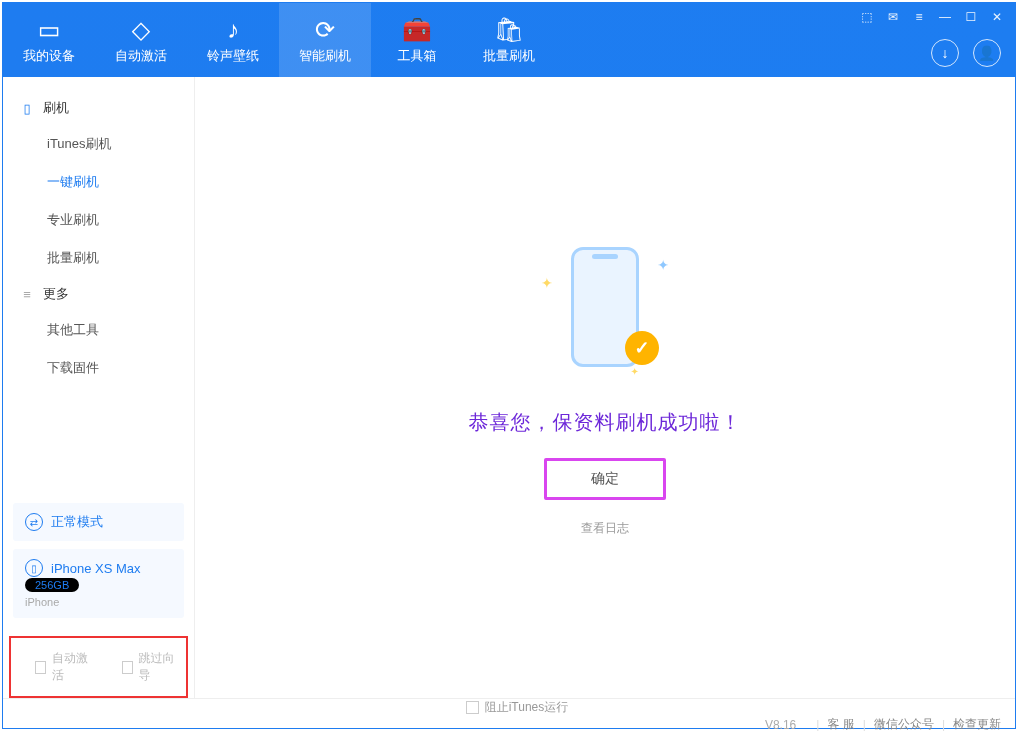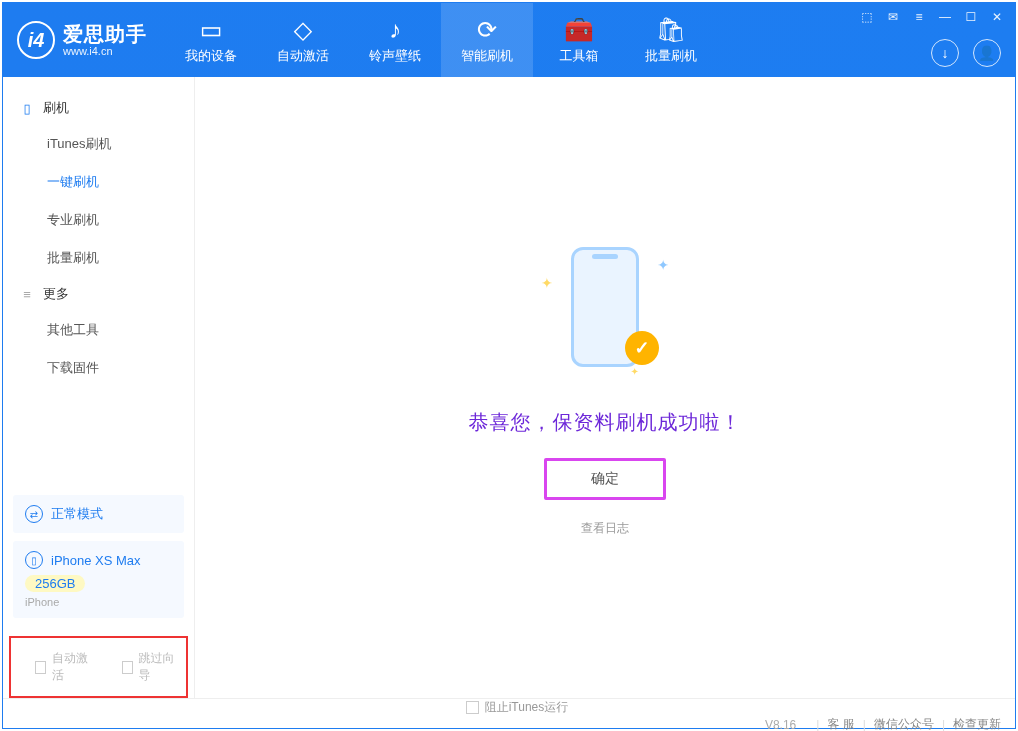--- a/index.html
+++ b/index.html
@@ -35,21 +35,21 @@
 .side-group-header { display: flex; align-items: center; padding: 8px 16px; color: #333; font-weight: 500; }
 .side-group-header .gicon { width: 16px; text-align: center; margin-right: 8px; color: #1e7cf0; font-size: 13px; }
 .side-group-header.more .gicon { color: #aaa; }
 .side-item { padding: 10px 16px 10px 44px; cursor: pointer; color: #555; }
 .side-item.active { color: #1e7cf0; }
 
 .side-panels { padding: 0 10px 10px; }
 .panel { background: #f5f9ff; border-radius: 3px; padding: 10px 12px; margin-top: 8px; }
 .panel .row1 { display: flex; align-items: center; color: #1e7cf0; font-size: 13px; font-weight: 500; }
 .panel .row1 .picon { width: 18px; height: 18px; border: 1.5px solid #1e7cf0; border-radius: 50%; margin-right: 8px; display: inline-flex; align-items: center; justify-content: center; font-size: 10px; }
-.device-badge { display: inline-block; background: #fef9c3; color: #1e7cf0; border-radius: 10px; padding: 1px 10px; font-size: 13px; margin-top: 6px; }
+.device-badge { display: inline-block; background: #000000; color: #1e7cf0; border-radius: 10px; padding: 1px 10px; font-size: 11px; }
 .device-sub { color: #aaa; font-size: 11px; margin-top: 4px; }
 
 .red-box { border: 2px solid #e33; margin: 8px 6px 0; padding: 12px 8px; display: flex; align-items: center; gap: 14px; }
 .chk { display: flex; align-items: center; gap: 6px; color: #bbb; font-size: 12px; cursor: pointer; padding-left: 16px; }
 .chk .box { width: 13px; height: 13px; border: 1px solid #ccc; background: #fff; }
 
 
 .main { flex: 1; position: relative; display: flex; flex-direction: column; align-items: center; justify-content: center; }
 .illus { position: relative; width: 140px; height: 140px; margin-bottom: 30px; }
 .phone { position: absolute; left: 36px; top: 8px; width: 68px; height: 120px; border: 3px solid #a9d4ff; border-radius: 12px; background: #eaf4ff; }
@@ -71,27 +71,20 @@
 .footer-right .ver { color: #aaa; margin-right: 12px; }
 .footer-right .sep { color: #ddd; }
 .footer-right a { color: #888; cursor: pointer; }
 </style>
 </head>
 <body>
 
 <div class="window">
 
   <div class="header">
-    <div class="logo-area">
-      <div class="logo-badge">i4</div>
-      <div class="logo-text">
-        <span class="title">爱思助手</span>
-        <span class="sub">www.i4.cn</span>
-      </div>
-    </div>
     <div class="nav">
       <div class="nav-item">
         <span class="nav-icon">▭</span>
         <span class="nav-label">我的设备</span>
       </div>
       <div class="nav-item">
         <span class="nav-icon">◇</span>
         <span class="nav-label">自动激活</span>
       </div>
       <div class="nav-item">

